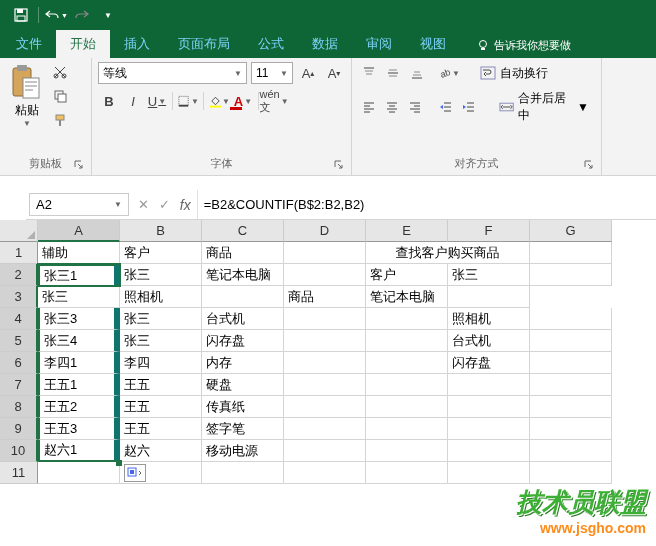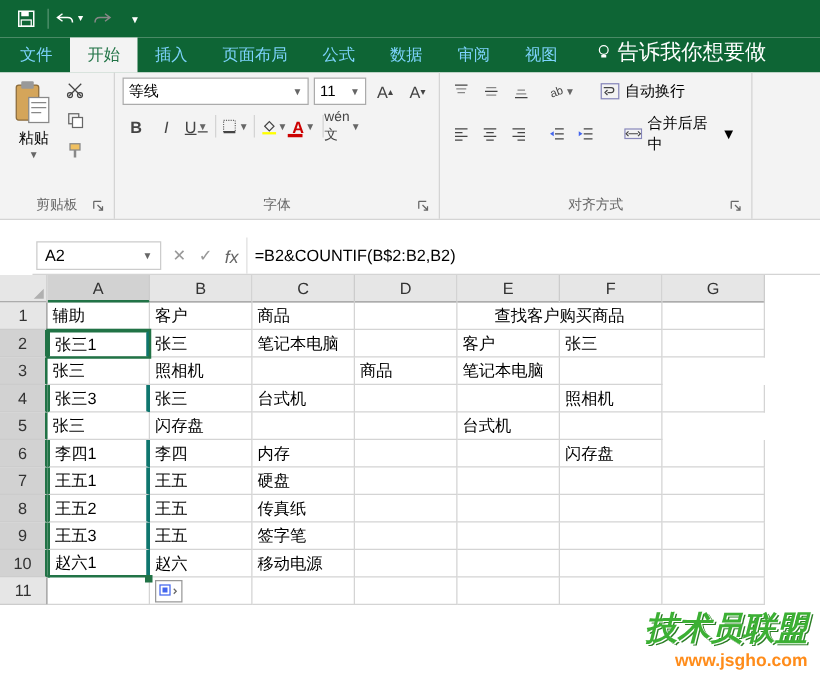--- a/index.html
+++ b/index.html
@@ -5,21 +5,21 @@
 * { box-sizing: border-box; margin: 0; padding: 0; font-family: "Microsoft YaHei", sans-serif; }
 body { width: 656px; height: 546px; background: #fff; overflow: hidden; position: relative; }
 
 .titlebar { height: 30px; background: #0e6535; display: flex; align-items: center; padding: 0 8px; }
 .titlebar .qat-icon { width: 26px; height: 26px; display: flex; align-items: center; justify-content: center; color: #fff; font-size: 14px; }
 .titlebar .sep { width: 1px; height: 16px; background: rgba(255,255,255,0.3); margin: 0 4px; }
 
 .tabs { height: 28px; background: #0e6535; display: flex; align-items: flex-end; padding-left: 2px; }
 .tab { padding: 5px 14px; color: #7dd3fc; font-size: 13px; cursor: pointer; }
 .tab.active { background: #f3f3f3; color: #217346; }
-.tell-me { display: flex; align-items: center; color: #fff; font-size: 17px; margin-left: 8px; padding: 5px 8px; }
+.tell-me { display: flex; align-items: center; color: #fff; font-size: 11px; margin-left: 8px; padding: 5px 8px; }
 .tell-me svg { margin-right: 4px; }
 
 .ribbon { height: 118px; background: #f3f3f3; border-bottom: 1px solid #d4d4d4; display: flex; }
 .ribbon-group { border-right: 1px solid #d4d4d4; padding: 4px 6px 2px; display: flex; flex-direction: column; justify-content: space-between; }
 .ribbon-group-label { text-align: center; font-size: 11px; color: #666; padding: 2px 0; position: relative; }
 .ribbon-group-label .launcher { position: absolute; right: 0; bottom: 2px; width: 12px; height: 12px; }
 
 .paste-area { display: flex; }
 .paste-btn { width: 42px; text-align: center; }
 .paste-btn .clipboard-icon { width: 36px; height: 36px; margin: 2px auto; }
@@ -53,21 +53,21 @@
 .col-headers { display: flex; }
 .col-h { width: 82px; height: 22px; background: #e6e6e6; border-right: 1px solid #ccc; border-bottom: 1px solid #999; display: flex; align-items: center; justify-content: center; font-size: 13px; color: #333; }
 .col-h.sel { background: #d2d2d2; border-bottom: 2px solid #217346; }
 
 .rows { }
 .row { display: flex; height: 22px; }
 .row-h { width: 38px; background: #e6e6e6; border-right: 1px solid #999; border-bottom: 1px solid #ccc; display: flex; align-items: center; justify-content: center; font-size: 13px; color: #333; }
 .row-h.sel { background: #d2d2d2; border-right: 2px solid #217346; }
 .cell { width: 82px; border-right: 1px solid #d4d4d4; border-bottom: 1px solid #d4d4d4; padding: 1px 4px; font-size: 13px; display: flex; align-items: center; overflow: visible; white-space: nowrap; }
 .cell.active { outline: 2px solid #217346; outline-offset: -1px; z-index: 2; background: #fff; }
-.cell.selrange { border-left: 2px solid #217346; border-right: 3px solid #0f766e; }
+.cell.selrange { border-left: 2px solid #217346; border-right: 6px solid #0f766e; }
 .cell.seltop { border-top: 2px solid #217346; }
 .cell.selbot { border-bottom: 2px solid #217346; }
 .cell.center { justify-content: center; }
 
 .fill-handle { position: absolute; width: 6px; height: 6px; background: #217346; }
 .autofill-options { position: absolute; width: 22px; height: 18px; border: 1px solid #999; background: #fff; display: flex; align-items: center; justify-content: center; }
 
 .watermark { position: absolute; right: 10px; bottom: 10px; text-align: right; }
 .watermark .line1 { font-size: 26px; font-weight: bold; font-style: italic; color: #3cb034; text-shadow: 1px 1px 0 #fff, 2px 2px 0 #2a7d24; }
 .watermark .line2 { font-size: 14px; color: #ff8c1a; font-weight: bold; }
@@ -374,20 +374,21 @@
     <div class="cell selrange">张三3</div>
     <div class="cell">张三</div>
     <div class="cell">台式机</div>
     <div class="cell"></div>
     <div class="cell"></div>
     <div class="cell">照相机</div>
     <div class="cell"></div>
   </div>
   <div class="row">
     <div class="row-h sel">5</div>
+    <div class="cell selrange">张三4</div>
     <div class="cell">张三</div>
     <div class="cell">闪存盘</div>
     <div class="cell"></div>
     <div class="cell"></div>
     <div class="cell">台式机</div>
     <div class="cell"></div>
   </div>
   <div class="row">
     <div class="row-h sel">6</div>
     <div class="cell selrange">李四1</div>

